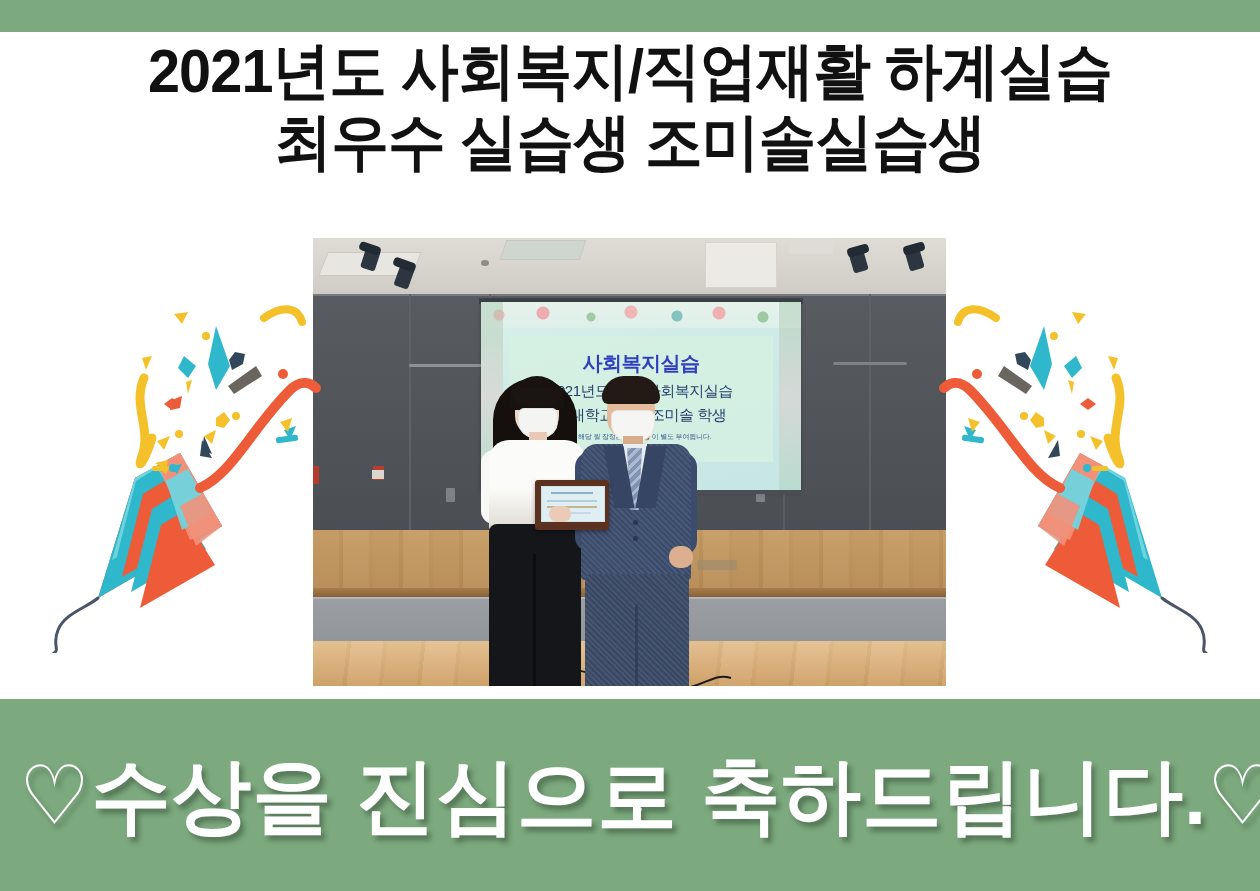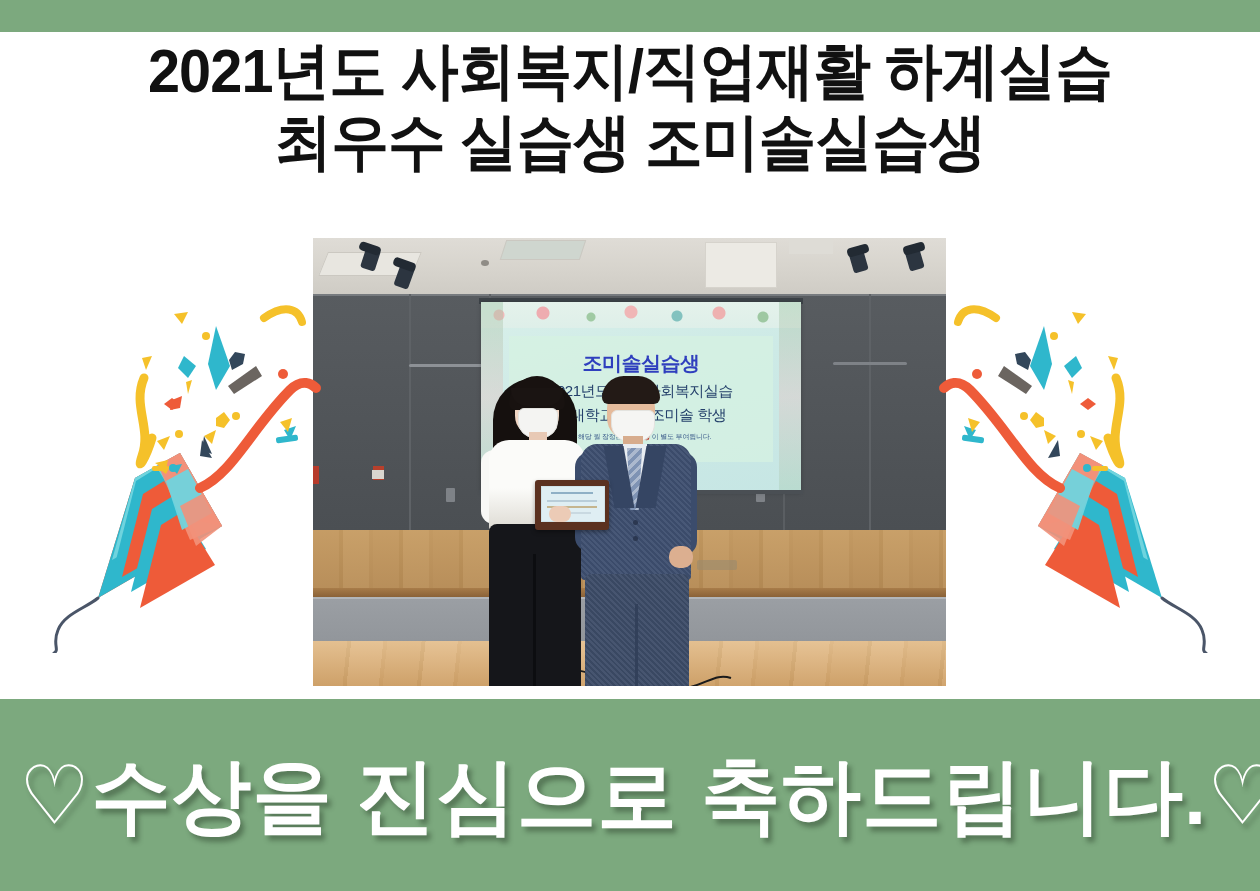--- a/index.html
+++ b/index.html
@@ -243,21 +243,21 @@
     <div class="ph exitsign2"></div>
     <div class="ph outlet"></div>
     <div class="ph outlet2"></div>
 
     <div class="ph screen-frame"></div>
     <div class="ph screen">
       <div class="floral"></div>
       <div class="floral-side fs-l"></div>
       <div class="floral-side fs-r"></div>
       <div class="screen-inner">
-        <div class="sc-title">조미솔실습생</div>
+        <div class="sc-title">사회복지실습</div>
         <div class="sc-line1">2021년도 하계 사회복지실습</div>
         <div class="sc-line2">자대학교          학과 조미솔 학생</div>
         <div class="sc-note">
           <span>※ 해당 월 장정은 월장</span>
           <b>1등</b>
           <span>이 별도 부여됩니다.</span>
         </div>
       </div>
     </div>
     <div class="ph screen-bottom"></div>

